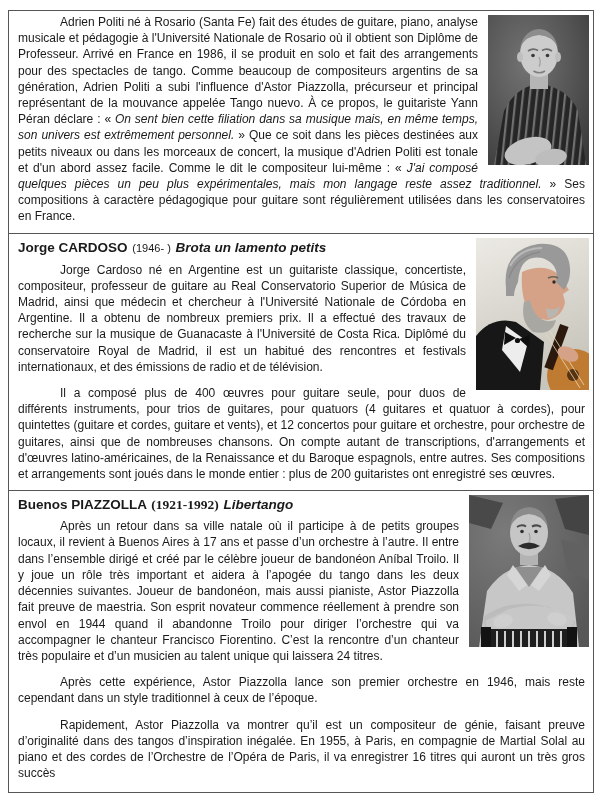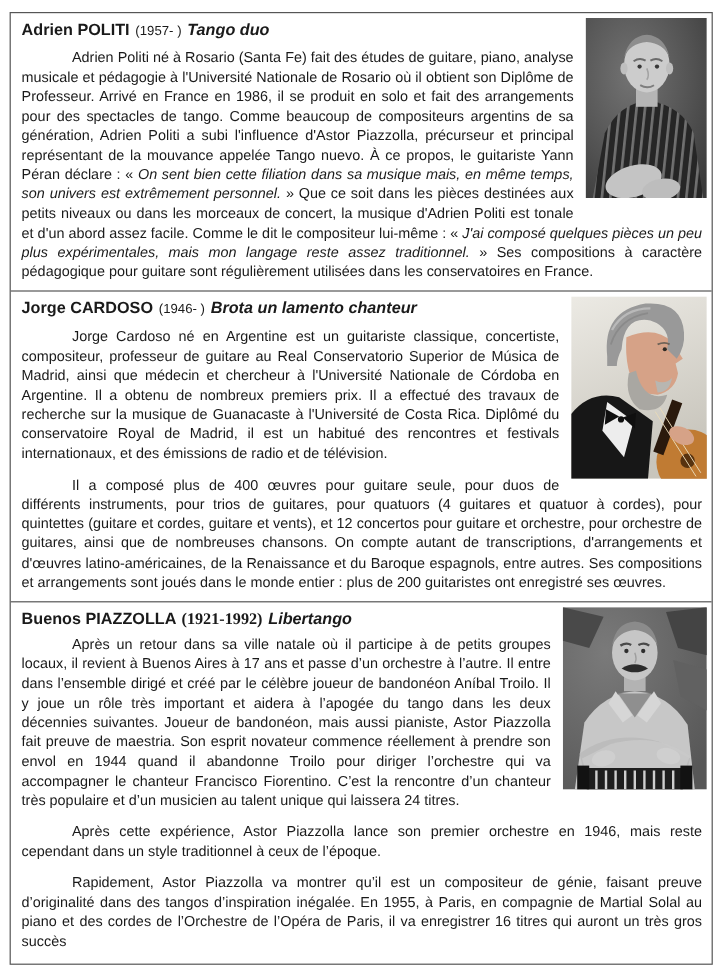--- a/index.html
+++ b/index.html
@@ -101,21 +101,20 @@
           <path d="M40 36 q5 -3.5 10 -0.5" stroke="#6b6b6b" fill="none" stroke-width="1.6"></path>
           <path d="M54 35.5 q5 -3 10 0.5" stroke="#6b6b6b" fill="none" stroke-width="1.6"></path>
           <circle cx="45" cy="40.5" r="1.8" fill="#383838"></circle>
           <circle cx="59.5" cy="40.5" r="1.8" fill="#383838"></circle>
           <path d="M51 42 q2.5 6 0 9.5" stroke="#a3a3a3" fill="none" stroke-width="1.3"></path>
           <path d="M45.5 56 q6 3.5 11.5 0" stroke="#7e7e7e" fill="none" stroke-width="1.6"></path>
           <ellipse cx="40" cy="136" rx="24" ry="13" fill="#c4c4c4" transform="rotate(-16 40 136)"></ellipse>
           <ellipse cx="63" cy="143" rx="16" ry="9" fill="#bdbdbd" transform="rotate(-10 63 143)"></ellipse>
         </svg>
       </figure>
-      <h2 class="heading"><span class="name">Adrien POLITI</span> <span class="dates">(1957-  )</span> <span class="work">Tango duo</span></h2>
       <div class="body">
           <p class="para"><span>Adrien Politi né à Rosario (Santa Fe) fait des études de guitare, piano, analyse musicale et pédagogie à l'Université Nationale de Rosario où il obtient son Diplôme de Professeur. Arrivé en France en 1986, il se produit en solo et fait des arrangements pour des spectacles de tango. Comme beaucoup de compositeurs argentins de sa génération, Adrien Politi a subi l'influence d'Astor Piazzolla, précurseur et principal représentant de la mouvance appelée Tango nuevo. À ce propos, le guitariste Yann Péran déclare : « </span><em>On sent bien cette filiation dans sa musique mais, en même temps, son univers est extrêmement personnel.</em><span> » Que ce soit dans les pièces destinées aux petits niveaux ou dans les morceaux de concert, la musique d'Adrien Politi est tonale et d'un abord assez facile. Comme le dit le compositeur lui-même : « </span><em>J'ai composé quelques pièces un peu plus expérimentales, mais mon langage reste assez traditionnel.</em><span> » Ses compositions à caractère pédagogique pour guitare sont régulièrement utilisées dans les conservatoires en France.</span></p>
         </div>
     </section>
 
     <section class="bio s2">
       <figure class="photo photo-cardoso" title="colour profile portrait of Jorge Cardoso in black suit with bow tie holding a guitar">
         <svg width="113" height="152" viewBox="0 0 113 152">
           <defs>
             <linearGradient id="cbg" x1="0" y1="0" x2="0.3" y2="1">
@@ -144,21 +143,21 @@
           <circle cx="78" cy="44" r="1.7" fill="#2f2a24"></circle>
 
           <circle cx="98" cy="138" r="27" fill="#c07b33"></circle>
           <circle cx="97" cy="137" r="6" fill="#57320f"></circle>
           <rect x="76" y="86" width="9" height="46" fill="#2a190c" transform="rotate(20 80 109)"></rect>
           <line x1="70" y1="96" x2="104" y2="150" stroke="#e8d9b8" stroke-width="0.8"></line>
           <line x1="74" y1="93" x2="108" y2="147" stroke="#e8d9b8" stroke-width="0.8"></line>
           <ellipse cx="92" cy="116" rx="11" ry="7" fill="#d6a287" transform="rotate(25 92 116)"></ellipse>
         </svg>
       </figure>
-      <h2 class="heading"><span class="name">Jorge CARDOSO</span> <span class="dates">(1946-  )</span> <span class="work">Brota un lamento chanteur</span></h2>
+      <h2 class="heading"><span class="name">Jorge CARDOSO</span> <span class="dates">(1946-  )</span> <span class="work">Brota un lamento petits</span></h2>
       <div class="body">
           <p class="para"><span>Jorge Cardoso né en Argentine est un guitariste classique, concertiste, compositeur, professeur de guitare au Real Conservatorio Superior de Música de Madrid, ainsi que médecin et chercheur à l'Université Nationale de Córdoba en Argentine. Il a obtenu de nombreux premiers prix. Il a effectué des travaux de recherche sur la musique de Guanacaste à l'Université de Costa Rica. Diplômé du conservatoire Royal de Madrid, il est un habitué des rencontres et festivals internationaux, et des émissions de radio et de télévision.</span></p>
           <p class="para"><span>Il a composé plus de 400 œuvres pour guitare seule, pour duos de différents instruments, pour trios de guitares, pour quatuors (4 guitares et quatuor à cordes), pour quintettes (guitare et cordes, guitare et vents), et 12 concertos pour guitare et orchestre, pour orchestre de guitares, ainsi que de nombreuses chansons. On compte autant de transcriptions, d'arrangements et d'œuvres latino-américaines, de la Renaissance et du Baroque espagnols, entre autres. Ses compositions et arrangements sont joués dans le monde entier : plus de 200 guitaristes ont enregistré ses œuvres.</span></p>
         </div>
     </section>
 
     <section class="bio s3">
       <figure class="photo photo-piazzolla" title="black-and-white portrait of Astor Piazzolla with arms crossed over a bandoneon">
         <svg width="120" height="152" viewBox="0 0 120 152">
           <defs>

